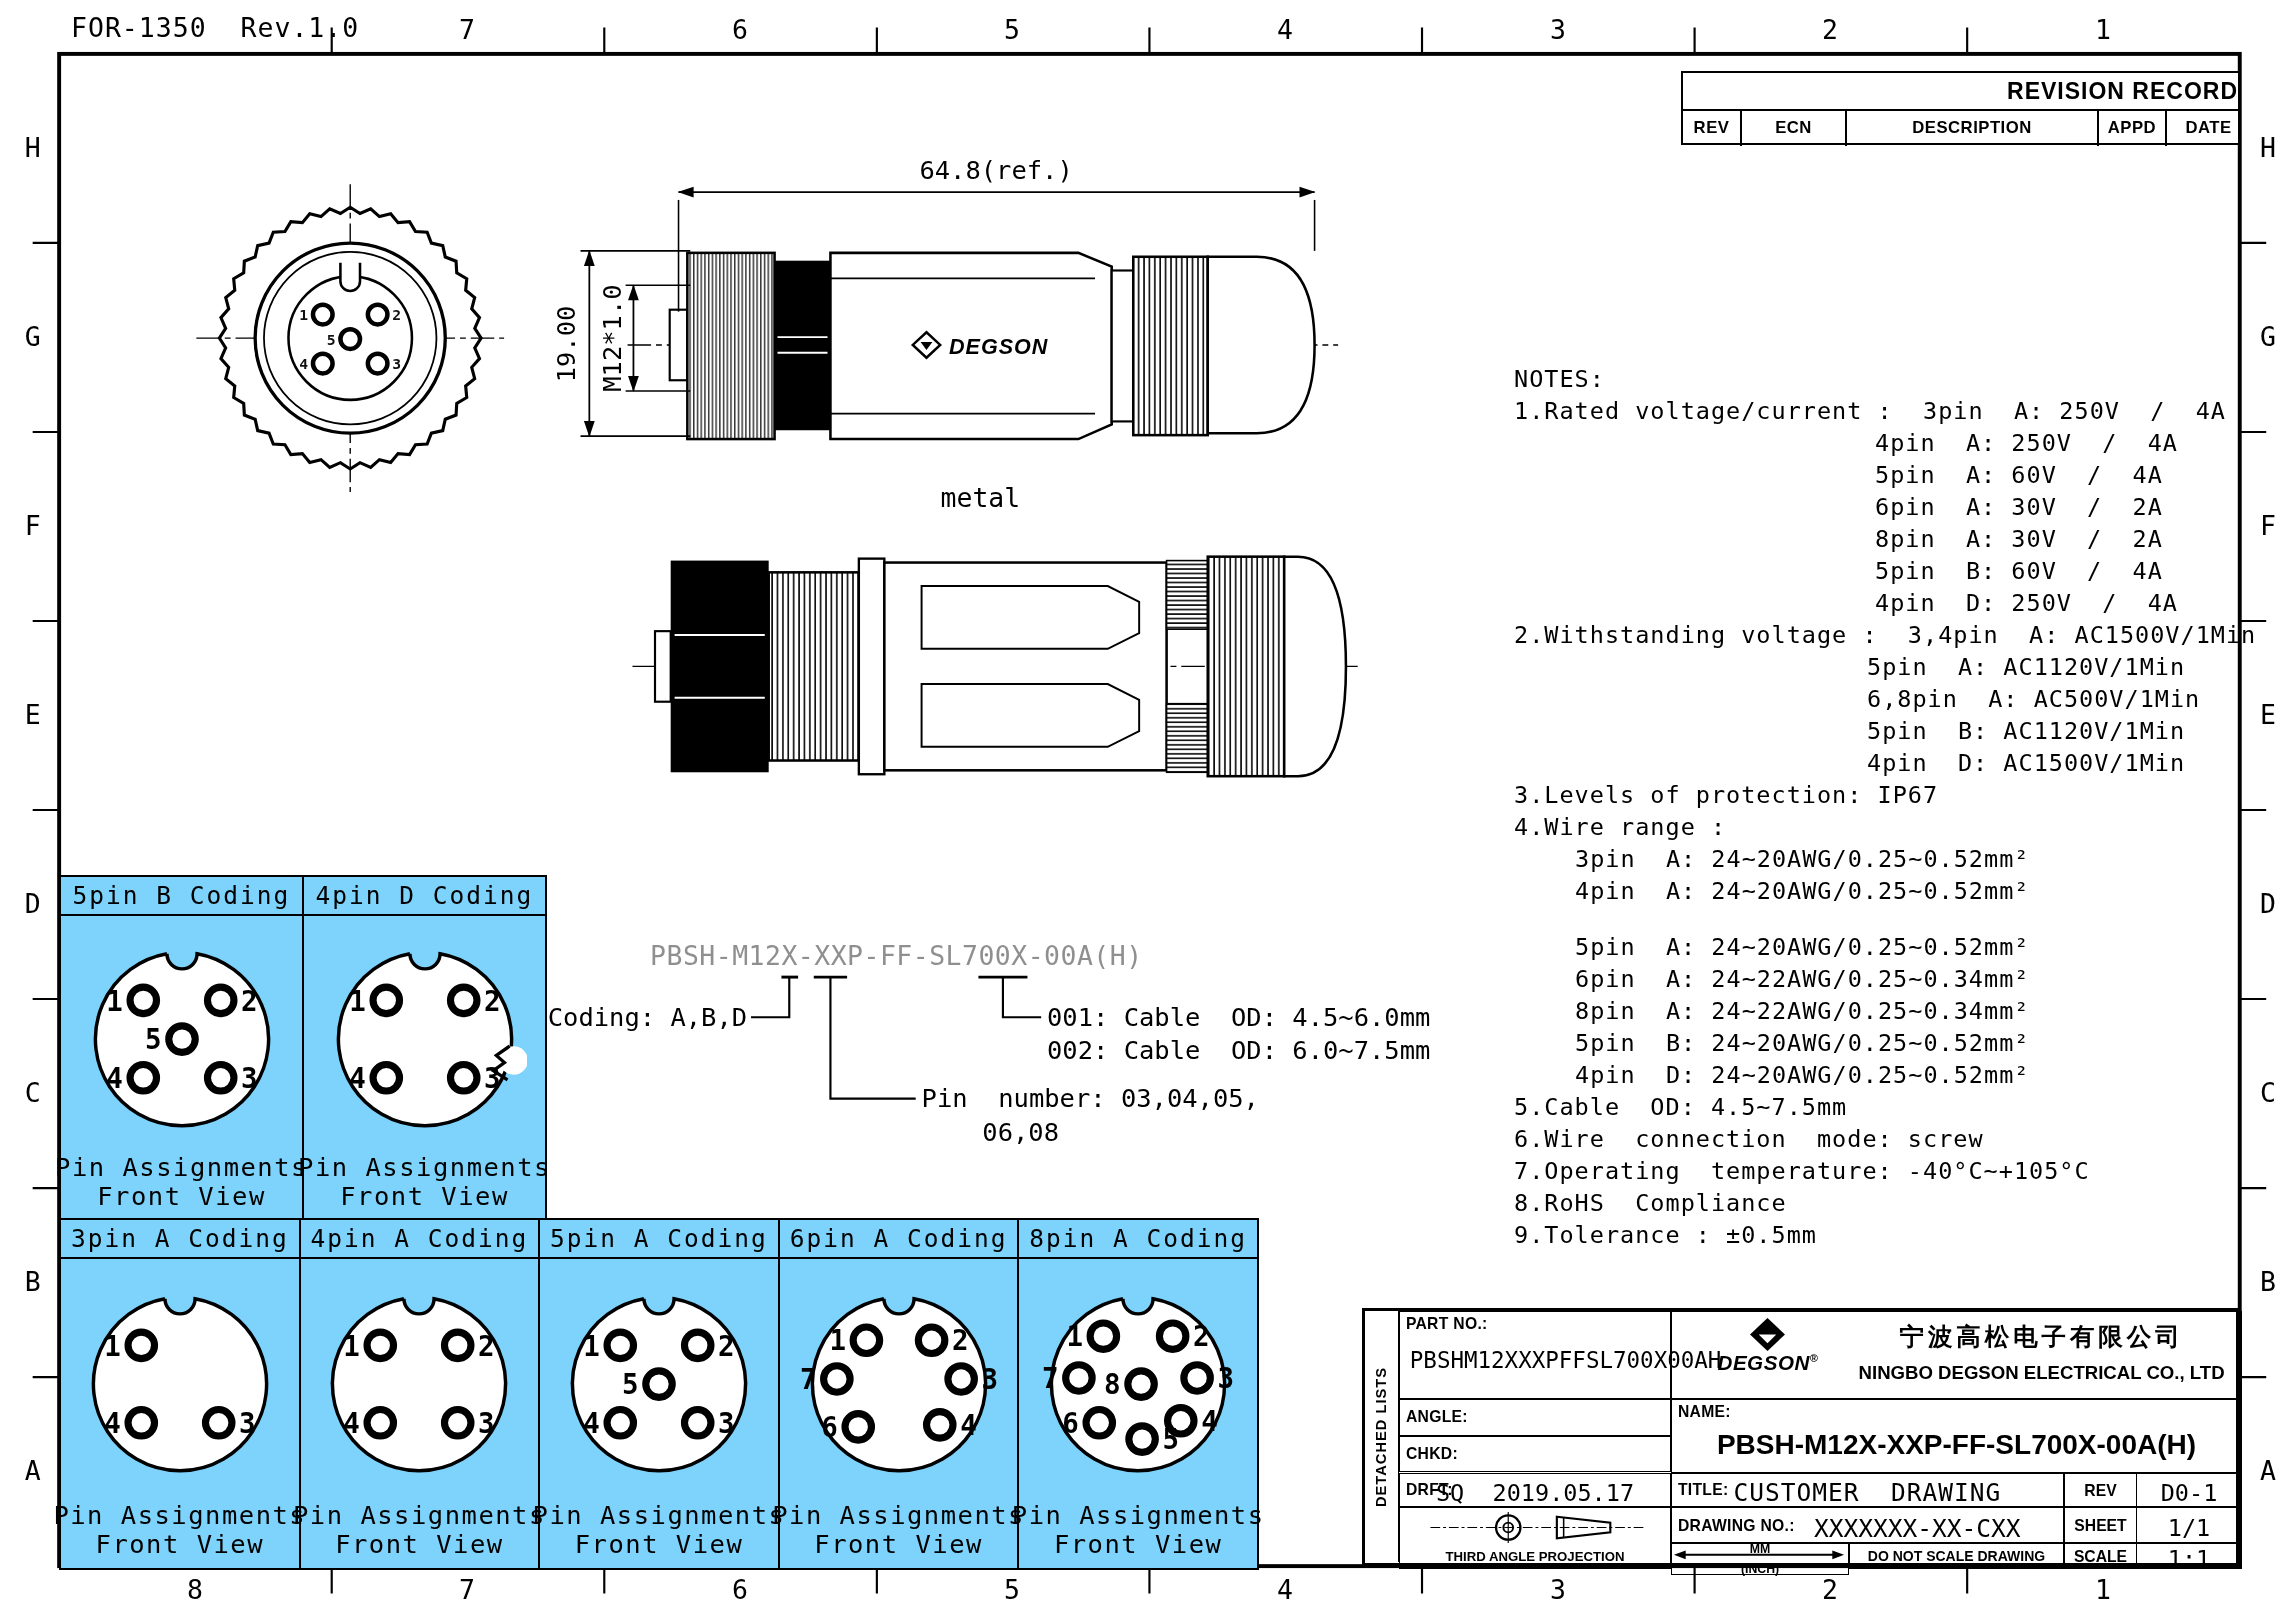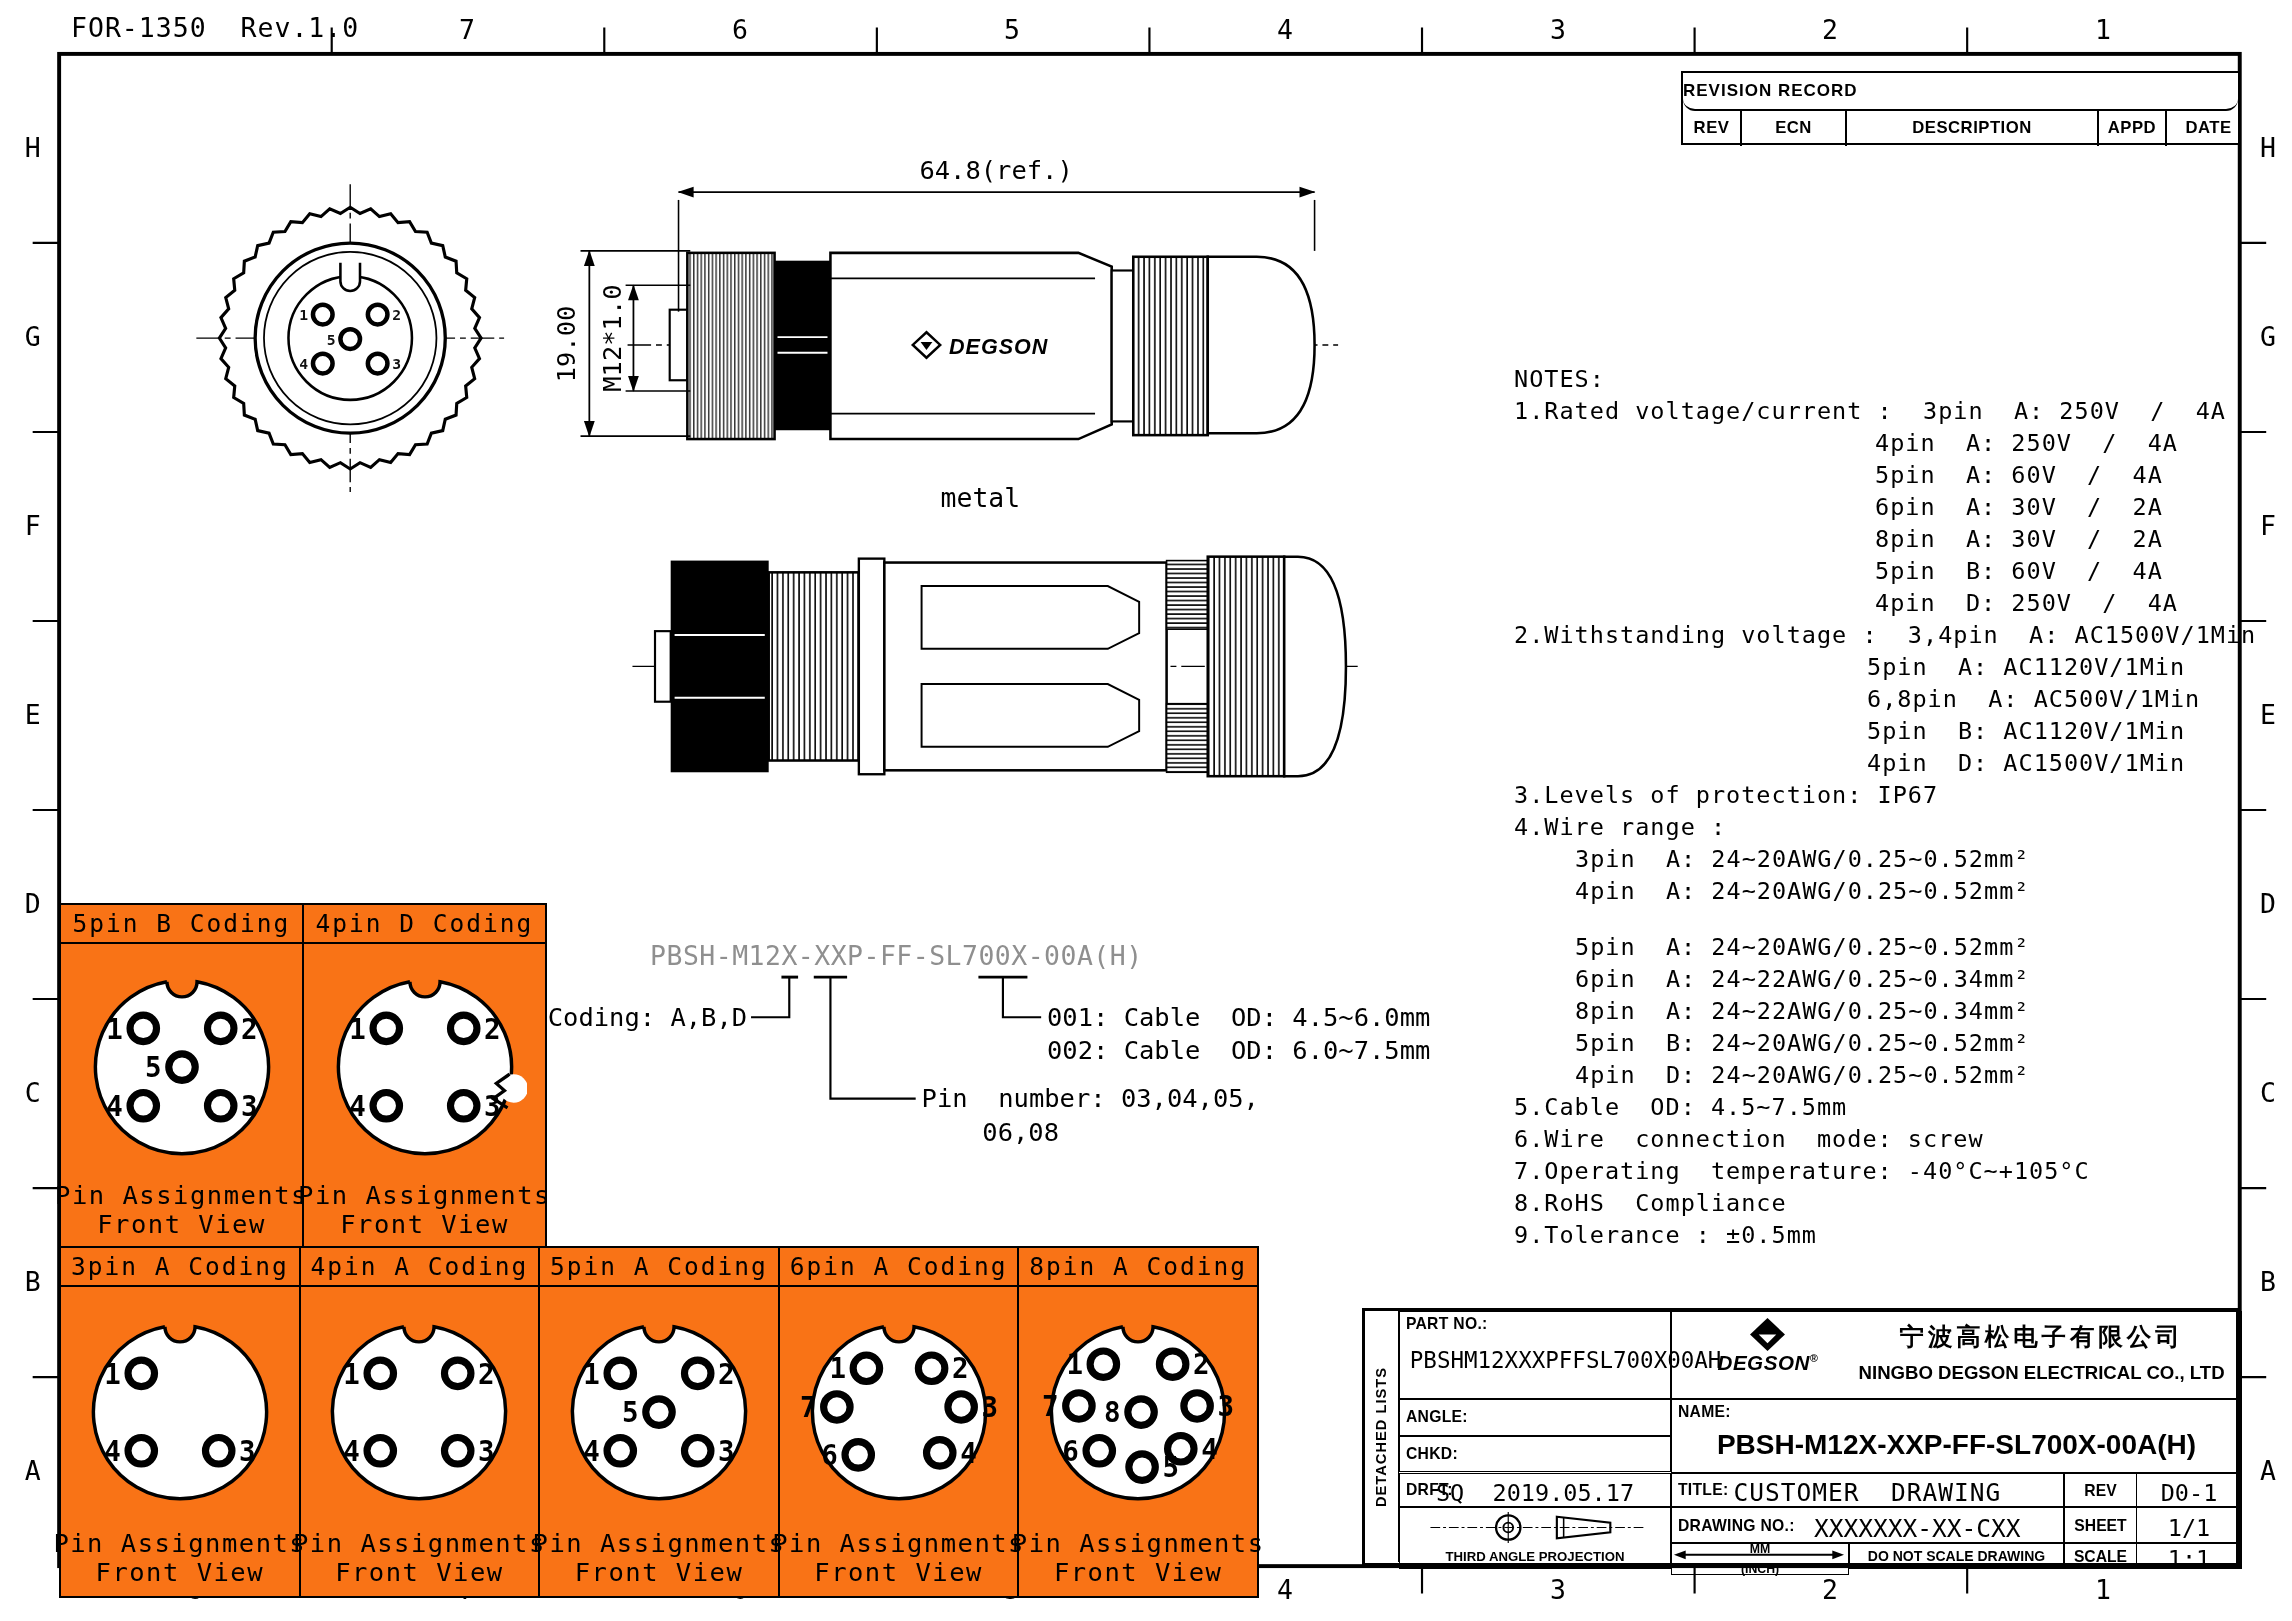--- a/index.html
+++ b/index.html
@@ -7,30 +7,30 @@
         font-family:"DejaVu Sans Mono",monospace;color:#000;}
   .cad{font-family:"DejaVu Sans Mono",monospace;}
   .bsans{font-family:"Liberation Sans",sans-serif;font-weight:bold;}
   .abs{position:absolute;box-sizing:border-box;}
   #main-svg{position:absolute;left:0;top:0;pointer-events:none;}
   
   .mlabel{position:absolute;font-size:26.5px;text-align:center;width:43px;letter-spacing:1px;}
   #form-label{position:absolute;left:71px;top:11.8px;font-size:26.5px;letter-spacing:1px;white-space:pre;}
   
   #rev-table{left:1681px;top:71px;width:559px;height:74px;border:2.9px solid #000;background:#fff;}
-  #rev-title{height:36px;line-height:36px;text-align:left;font-size:17px;letter-spacing:1px;border-bottom:2.9px solid #000;border-radius:12px;}
+  #rev-title{height:36px;line-height:36px;text-align:right;font-size:23px;letter-spacing:1px;border-bottom:2.9px solid #000;}
   #rev-cols{display:flex;height:35px;}
   .rev-col{border-right:2.9px solid #000;height:100%;line-height:33px;text-align:center;font-size:16.7px;letter-spacing:0.5px;}
   .rev-col:last-child{border-right:none;}
   
   #notes{left:1514px;top:365px;width:716px;}
   #notes-heading{font-size:23.5px;height:32px;white-space:pre;letter-spacing:1px;}
   .note-line{height:32px;font-size:23.5px;white-space:pre;letter-spacing:1px;}
   
-  .pin-row{position:absolute;display:flex;border:2.9px solid #000;background:#f97316;margin-top:28px;}
+  .pin-row{position:absolute;display:flex;border:2.9px solid #000;background:#7dd3fc;}
   #pin-row-1{left:59px;top:875px;width:484px;height:343px;}
   #pin-row-2{left:59px;top:1218px;width:1196px;height:348px;}
   .pin-cell{flex:1;display:flex;flex-direction:column;align-items:center;border-right:2.9px solid #000;min-width:0;}
   .pin-cell:last-child{border-right:none;}
   .pin-head{width:100%;height:37px;line-height:37px;text-align:center;border-bottom:2.9px solid #000;font-size:24.5px;letter-spacing:2px;white-space:pre;}
   .pin-draw{flex:1;display:flex;align-items:center;justify-content:center;}
   .pin-cap{font-size:25.5px;line-height:29px;letter-spacing:1.5px;white-space:pre;}
   .pin-cap.last{margin-bottom:8.8px;}
   
   #title-block{left:1362px;top:1308px;width:877px;height:258px;border:3.4px solid #000;background:#fff;}

